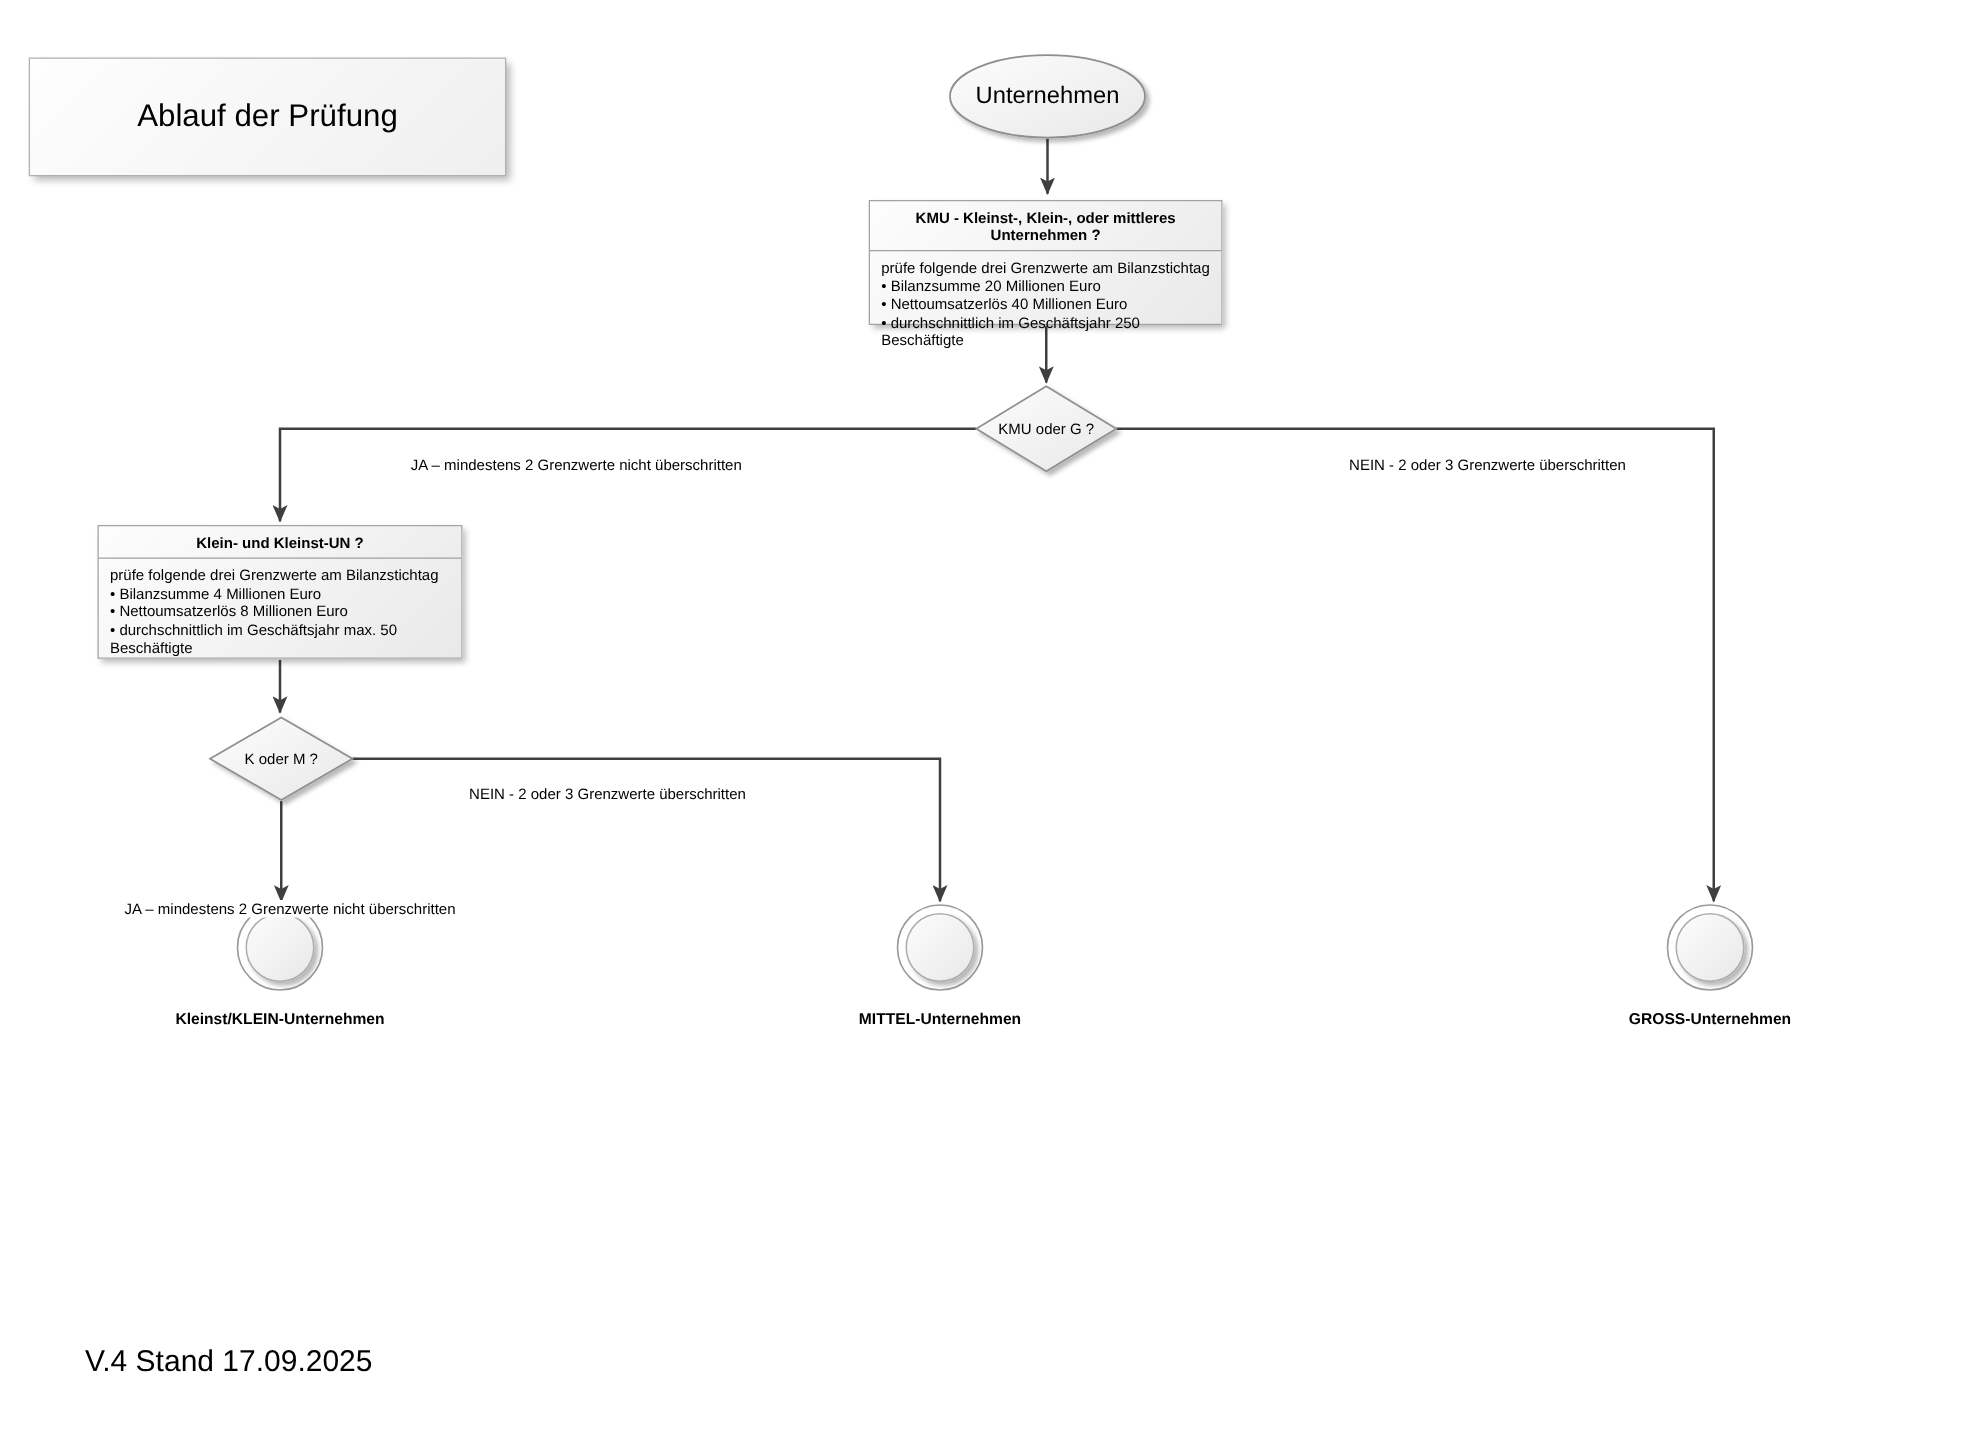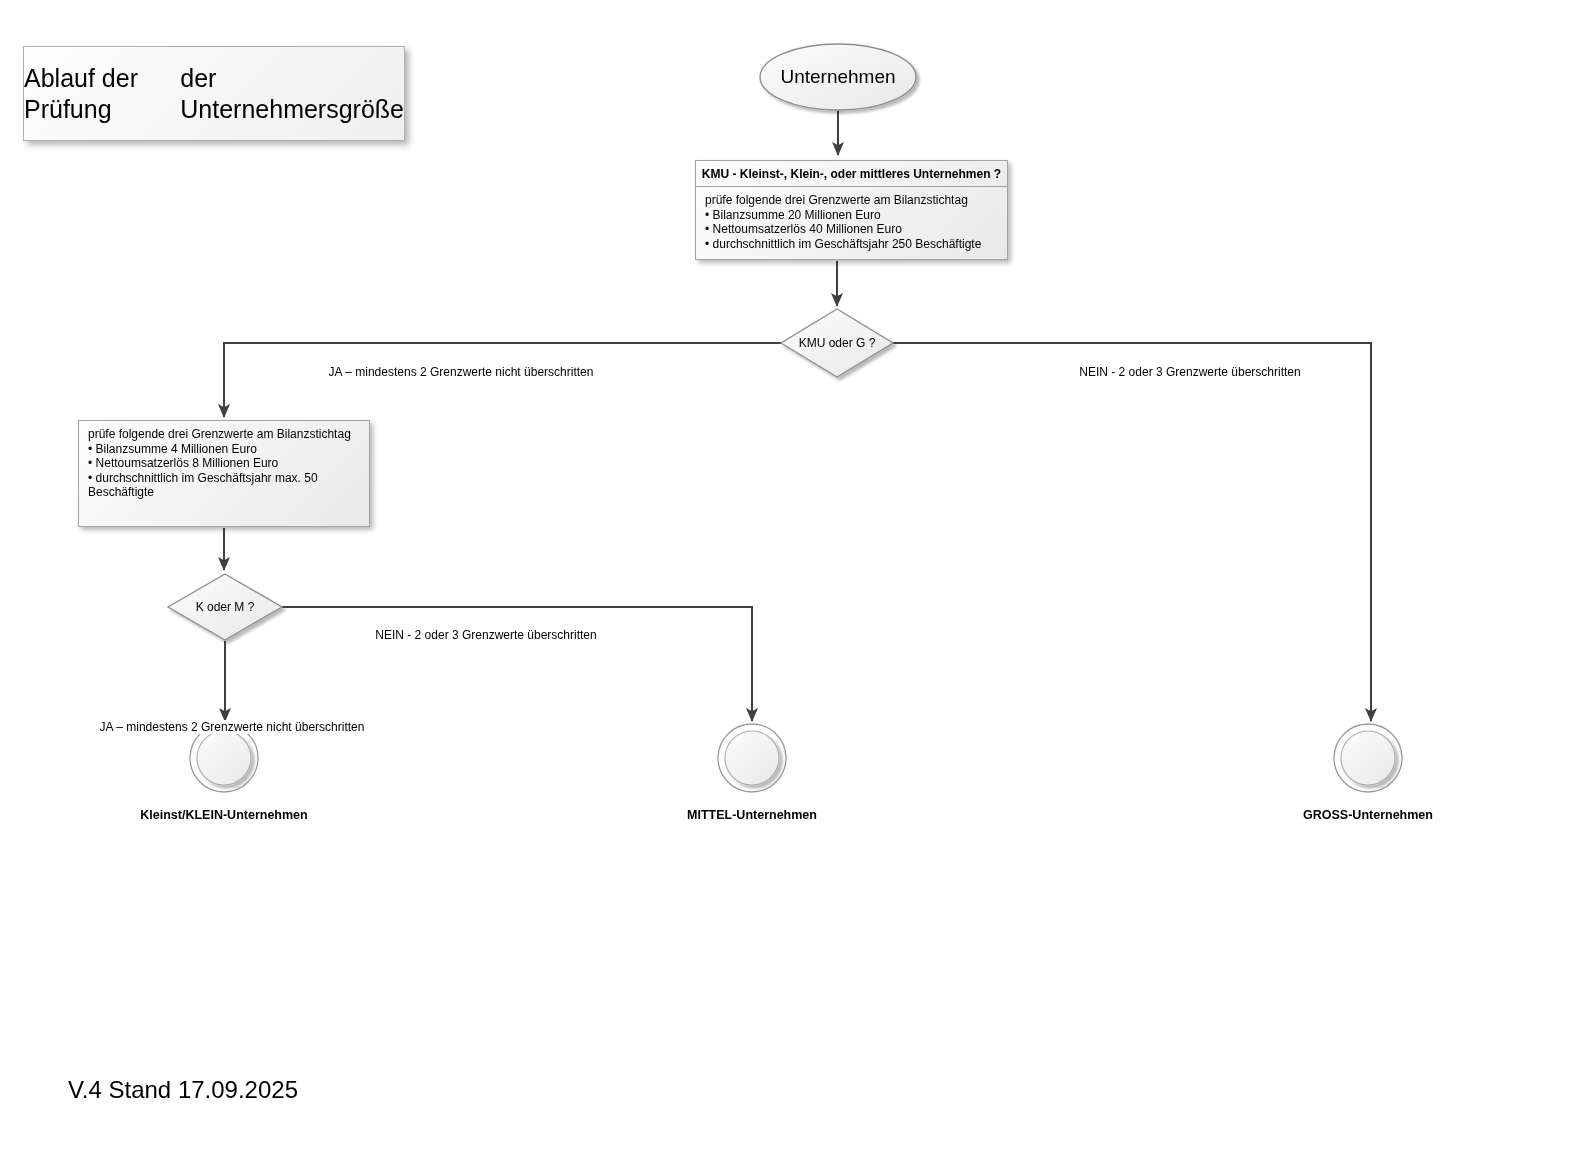--- a/index.html
+++ b/index.html
@@ -40,21 +40,21 @@
     border:1px solid var(--box-border);
     box-shadow:3px 3px 5px rgba(0,0,0,0.28);
     font-size:12px;
   }
   .node-box .header{
     font-weight:bold;text-align:center;
     padding:6px 4px 5px 4px;
     border-bottom:1px solid #a0a0a0;
   }
   .node-box .body{padding:6px 9px 4px 9px;line-height:14.6px;}
-  .kmu-box{left:695px;top:160px;width:313px;height:100px;}
+  .kmu-box{left:695px;top:160px;width:283px;height:100px;}
   .klein-box{left:78px;top:420px;width:292px;height:107px;}
 
   .ellipse-label{left:838px;top:77px;font-size:19px;}
   .diamond-label{font-size:12px;}
   .d1-label{left:837px;top:343px;}
   .d2-label{left:225px;top:607px;}
 
   .edge-label{
     font-size:12px;background:var(--background);padding:0 4px;margin-top:46px;
   }
@@ -111,41 +111,41 @@
       <circle class="circle-inner" cx="752" cy="758" r="27" filter="url(#softShadow)"></circle>
     </g>
     <g>
       <circle class="circle-outer" cx="1368" cy="758" r="34"></circle>
       <circle class="circle-inner" cx="1368" cy="758" r="27" filter="url(#softShadow)"></circle>
     </g>
   </svg>
 
   <div class="abs title-box">
     <div>Ablauf der Prüfung</div>
-    <div>der Unternehmersgröße</div>
   </div>
 
   <div class="abs center-anchor ellipse-label">Unternehmen</div>
 
   <div class="abs node-box kmu-box">
     <div class="header">KMU - Kleinst-, Klein-, oder mittleres Unternehmen ?</div>
     <div class="body">
       <div>prüfe folgende drei Grenzwerte am Bilanzstichtag</div>
       <div>• Bilanzsumme 20 Millionen Euro</div>
       <div>• Nettoumsatzerlös 40 Millionen Euro</div>
       <div>• durchschnittlich im Geschäftsjahr 250 Beschäftigte</div>
     </div>
   </div>
 
   <div class="abs center-anchor diamond-label d1-label">KMU oder G ?</div>
 
   <div class="abs center-anchor edge-label ja1">JA – mindestens 2 Grenzwerte nicht überschritten</div>
   <div class="abs center-anchor edge-label nein1">NEIN - 2 oder 3 Grenzwerte überschritten</div>
 
   <div class="abs node-box klein-box">
+    <div class="header">Klein- und Kleinst-UN ?</div>
     <div class="body">
       <div>prüfe folgende drei Grenzwerte am Bilanzstichtag</div>
       <div>• Bilanzsumme 4 Millionen Euro</div>
       <div>• Nettoumsatzerlös 8 Millionen Euro</div>
       <div>• durchschnittlich im Geschäftsjahr max. 50 Beschäftigte</div>
     </div>
   </div>
 
   <div class="abs center-anchor diamond-label d2-label">K oder M ?</div>
 

